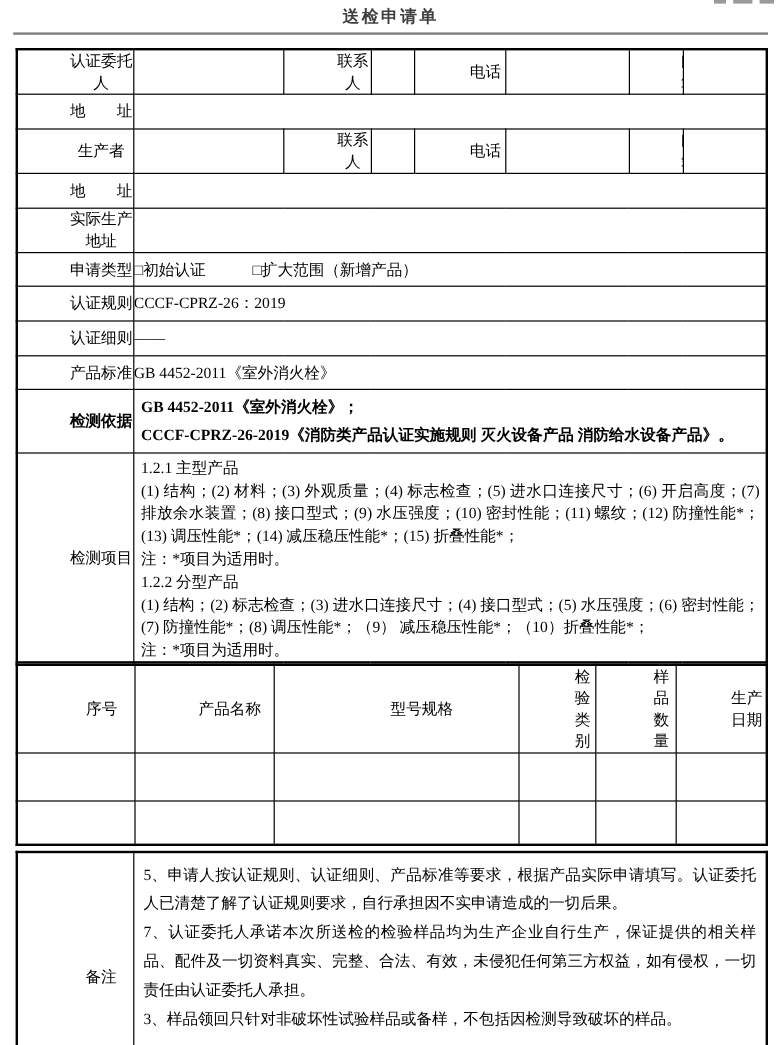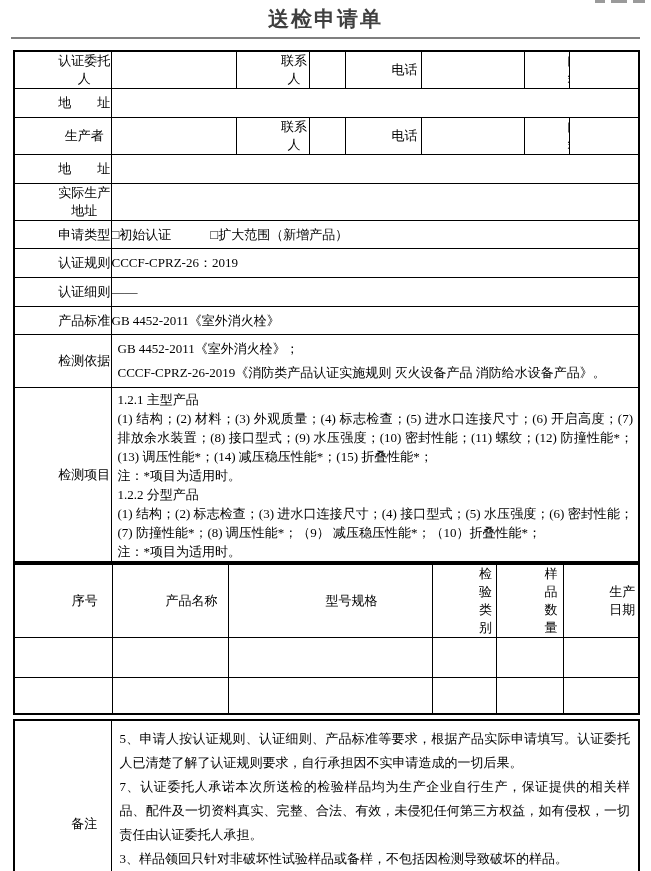--- a/index.html
+++ b/index.html
@@ -10,37 +10,37 @@
     font-family: "Liberation Serif", "DejaVu Serif", serif;
     color: #000;
     position: relative;
     overflow: hidden;
   }
   .corner-artifact { position: absolute; top: 0; right: 6px; height: 4px; }
   .corner-artifact span { display: inline-block; height: 3px; background: #9a9a9a; margin-left: 6px; vertical-align: top; }
   .dash-a { width: 10px; } .dash-b { width: 16px; } .dash-c { width: 12px; }
 
   .doc-title {
-    text-align: center; font-weight: bold; font-size: 21px;
+    text-align: center; font-weight: bold; font-size: 14px;
     color: #3f3f3f; letter-spacing: 2px; padding-top: 5px;
   }
   .title-rule { border: none; border-top: 2px solid #7f7f7f; margin: 4px 11px 0 11px; }
 
   table { border-collapse: collapse; table-layout: fixed; margin-left: 13px; width: 625px; }
   table.t1 { margin-top: 11px; }
   table, td { border: 1px solid #000; }
   table { border-width: 2px; }
   td { font-size: 13px; padding: 0; vertical-align: middle; overflow: hidden; }
 
   td.lbl { text-align: center; padding-left: 43px; }
   td.val-center { text-align: left; }
   td.fill {}
   .h29 { height: 29px; } .h24 { height: 24px; } .h28 { height: 28px; }
   .h27 { height: 27px; } .h40 { height: 40px; } .h36 { height: 36px; }
-  .h50 { height: 50px; } .h173 { height: 173px; } .h206 { height: 206px; }
+  .h50 { height: 50px; font-weight: bold; } .h173 { height: 173px; } .h206 { height: 206px; }
 
   td.text-left { text-align: left; padding: 2px 6px; line-height: 24px; }
   td.items-cell {
     vertical-align: top; text-align: justify;
     padding: 2px 5px 0 6px; line-height: 19px;
   }
   td.remarks-cell {
     vertical-align: top; text-align: justify;
     padding: 6px 8px 0 8px; line-height: 24px;
   }

